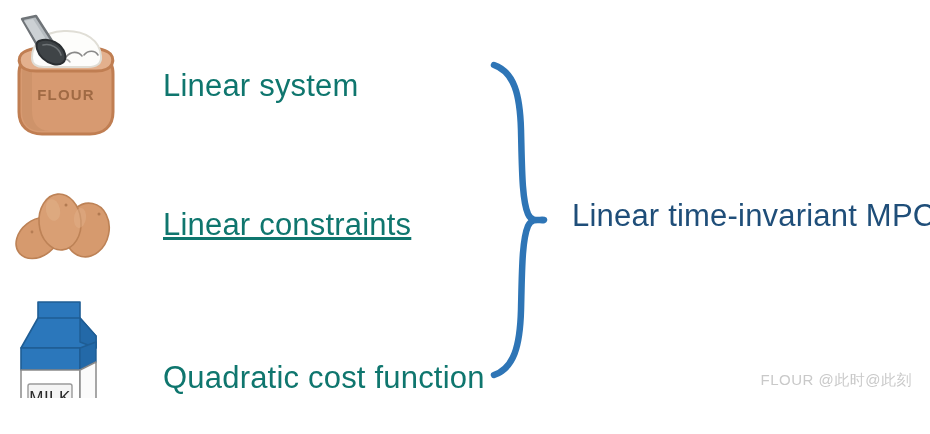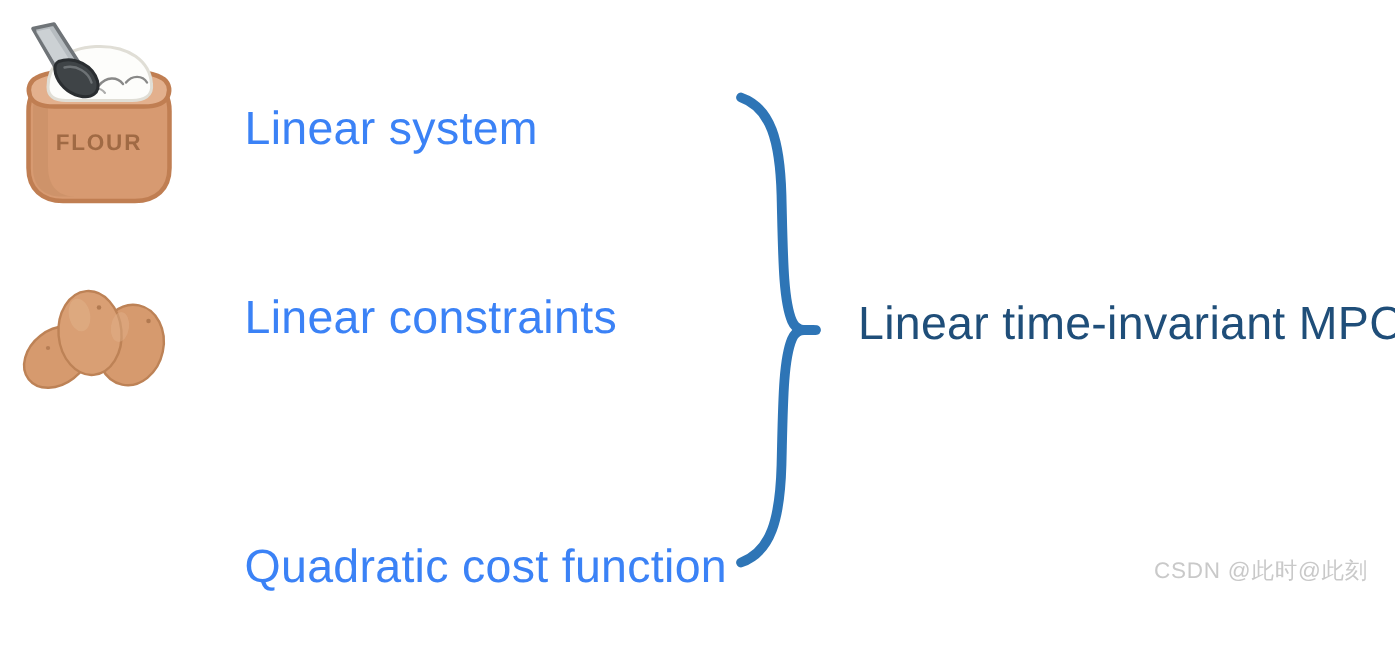--- a/index.html
+++ b/index.html
@@ -18,27 +18,27 @@
     overflow: hidden;
   }
 
   
   .row-label {
     position: absolute;
     font-family: "Liberation Sans", sans-serif;
     font-size: 31px;
     font-weight: 400;
     letter-spacing: 0.2px;
-    color: #3b82f6;
+    color: #0f766e;
     white-space: nowrap;
     line-height: 1;
     text-align: right;
   }
   .row-label.r1 { left: 163px; top: 70px; }
-  .row-label.r2 { left: 163px; top: 196px; }
+  .row-label.r2 { left: 163px; top: 209px; text-decoration: underline; }
   .row-label.r3 { left: 163px; top: 342px; margin-top: 20px; }
 
   .result-label {
     position: absolute;
     left: 572px;
     top: 200px;
     font-family: "Liberation Sans", sans-serif;
     font-size: 31px;
     font-weight: 400;
     letter-spacing: 0.2px;
@@ -124,20 +124,40 @@
       <circle cx="58" cy="25" r="1.5" fill="#a87148" opacity="0.8"></circle>
       <circle cx="91" cy="34" r="1.5" fill="#a87148" opacity="0.8"></circle>
       <circle cx="24" cy="52" r="1.4" fill="#a87148" opacity="0.7"></circle>
 
       <ellipse cx="45" cy="30" rx="7" ry="11" transform="rotate(-12 45 30)" fill="#e6b territorio" opacity="0"></ellipse>
       <ellipse cx="45" cy="30" rx="7" ry="11" transform="rotate(-12 45 30)" fill="#e3b58e" opacity="0.45"></ellipse>
       <ellipse cx="72" cy="38" rx="6" ry="10" transform="rotate(8 72 38)" fill="#e3b58e" opacity="0.4"></ellipse>
     </svg>
   </div>
 
+  <div class="icon-host" id="milk-icon">
+    <svg viewBox="0 0 110 136" width="110" height="136" xmlns="http://www.w3.org/2000/svg">
+
+      <path d="M30 6 L72 6 L72 24 L30 24 Z" fill="#2b77bb" stroke="#1f5d94" stroke-width="1.6" stroke-linejoin="round"></path>
+
+      <path d="M13 52 L30 22 L72 22 L88 40 L88 52 Z" fill="#2b77bb" stroke="#1f5d94" stroke-width="1.6" stroke-linejoin="round"></path>
+
+      <path d="M72 22 L88 40 L88 52 L72 46 Z" fill="#2369a8" stroke="#1f5d94" stroke-width="1.4" stroke-linejoin="round"></path>
+
+      <path d="M13 52 L72 52 L72 74 L13 74 Z" fill="#2b77bb" stroke="#1f5d94" stroke-width="1.6" stroke-linejoin="round"></path>
+      <path d="M72 52 L88 46 L88 66 L72 74 Z" fill="#2369a8" stroke="#1f5d94" stroke-width="1.4" stroke-linejoin="round"></path>
+
+      <path d="M13 74 L72 74 L72 130 L13 130 Z" fill="#ffffff" stroke="#8a8a8a" stroke-width="1.5"></path>
+
+      <path d="M72 74 L88 66 L88 122 L72 130 Z" fill="#fbfbfb" stroke="#8a8a8a" stroke-width="1.5" stroke-linejoin="round"></path>
+
+      <rect x="20" y="88" width="44" height="26" rx="2" fill="#f4f4f4" stroke="#9a9a9a" stroke-width="1.4"></rect>
+      <text x="42" y="107" text-anchor="middle" font-family="'Liberation Sans', sans-serif" font-size="17" font-weight="400" letter-spacing="0.4" fill="#2b2b2b">MILK</text>
+    </svg>
+  </div>
 
   <div id="brace-host">
     <svg viewBox="0 0 92 340" width="92" height="340" xmlns="http://www.w3.org/2000/svg">
       <path d="M14 15
                C 34 22, 40 44, 41 80
                C 42 120, 42 150, 48 164
                C 52 173, 60 169, 64 170
                C 60 171, 52 167, 48 176
                C 42 190, 42 220, 41 260
                C 40 296, 34 318, 14 325" fill="none" stroke="#2e75b6" stroke-width="6.5" stroke-linecap="round" stroke-linejoin="round"></path>
@@ -145,15 +165,15 @@
   </div>
 
   <div class="row-label r1">Linear system</div>
 
   <div class="row-label r2">Linear constraints</div>
 
   <div class="row-label r3">Quadratic cost function</div>
 
   <div class="result-label">Linear time-invariant MPC</div>
 
-  <div id="watermark">CSDN @此时@此刻</div>
+  <div id="watermark">FLOUR @此时@此刻</div>
 
 </div>
 
 </body></html>

